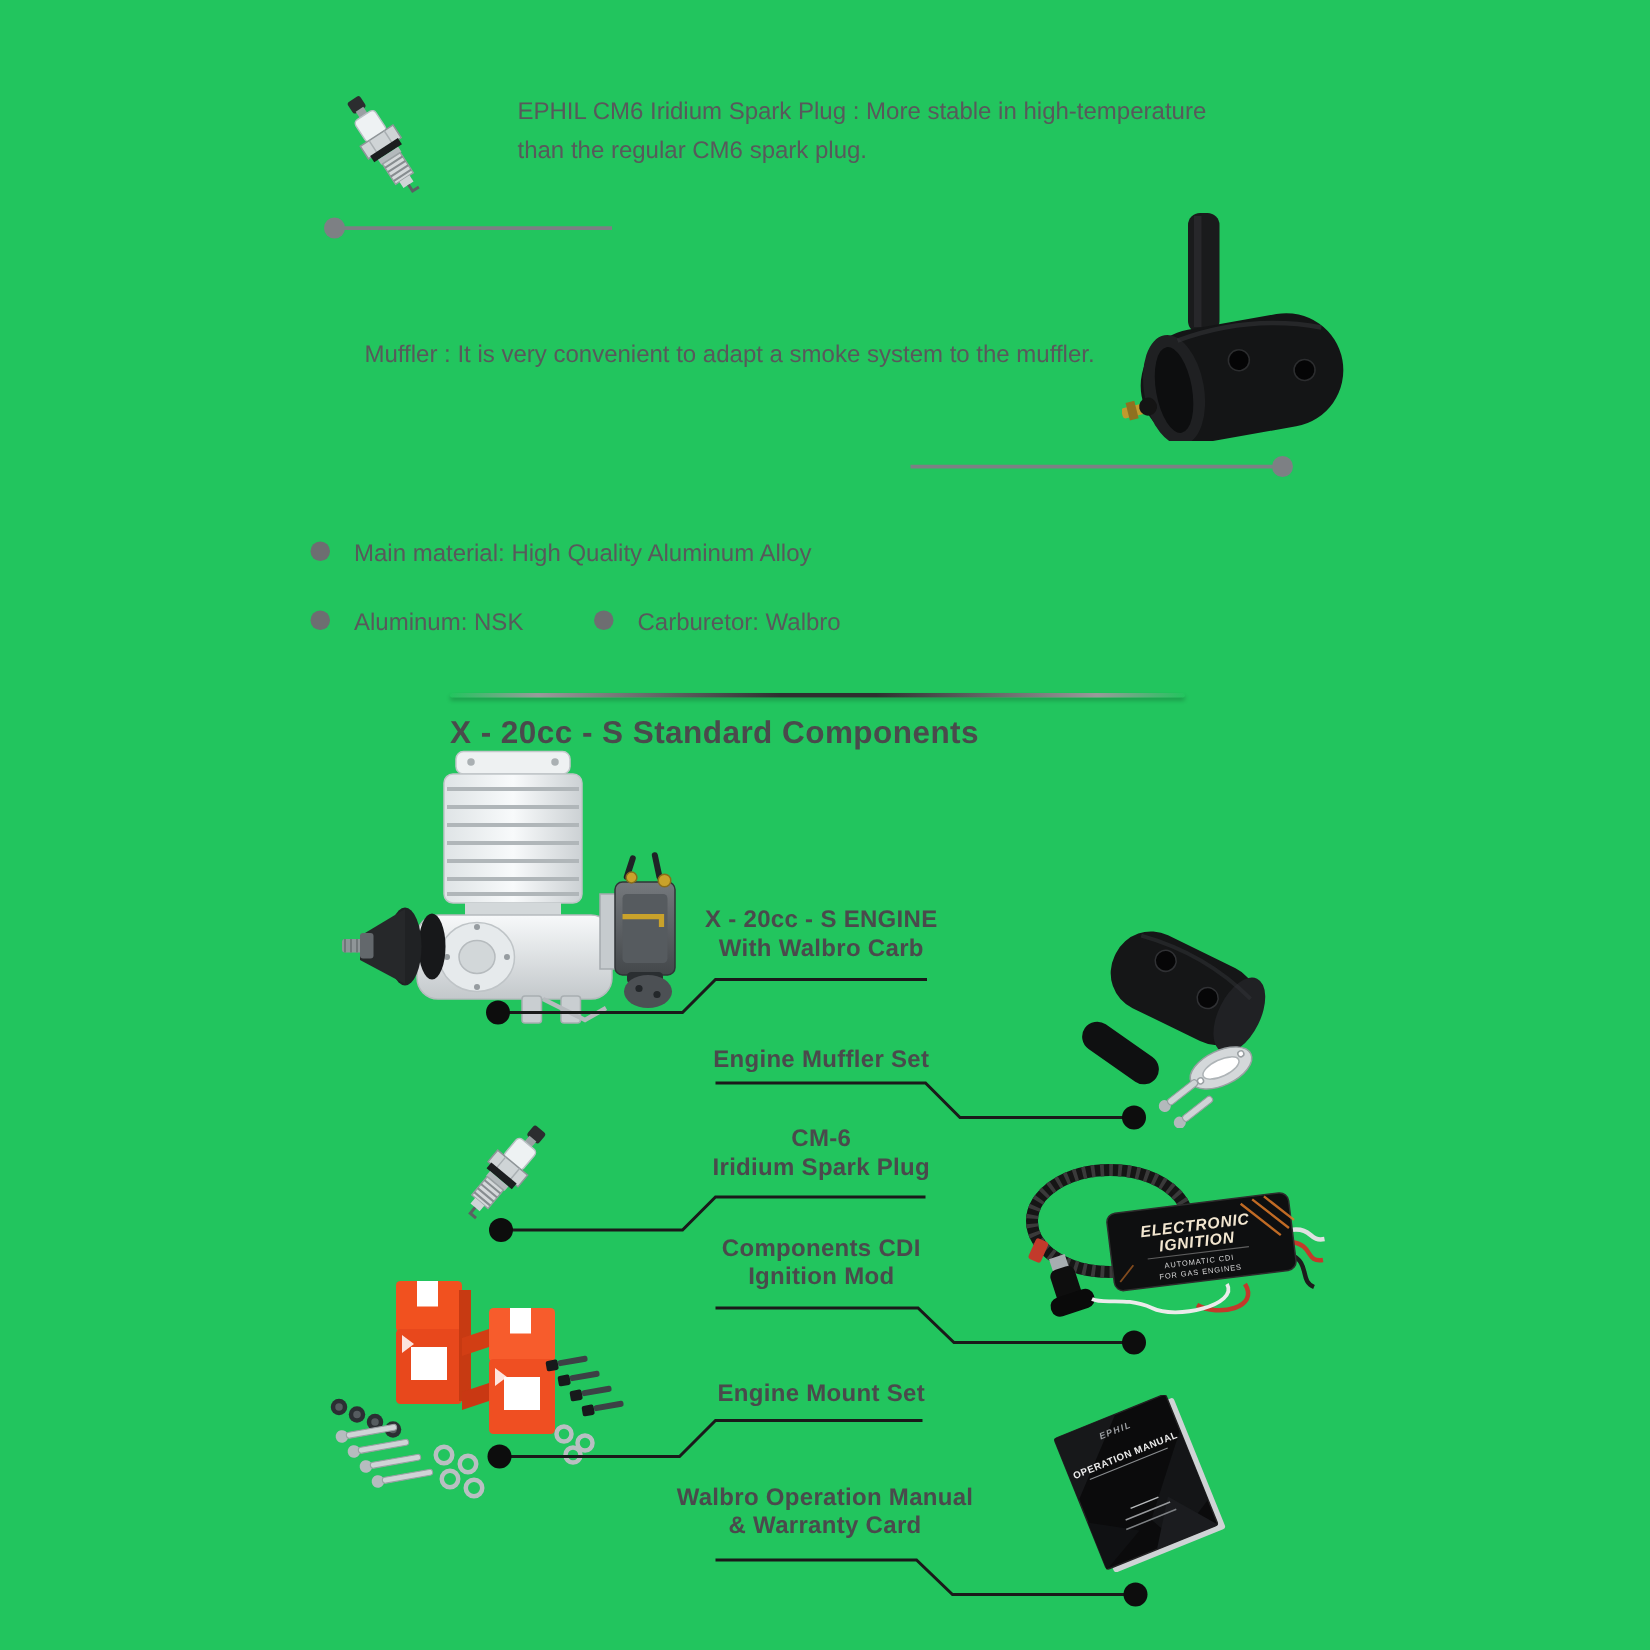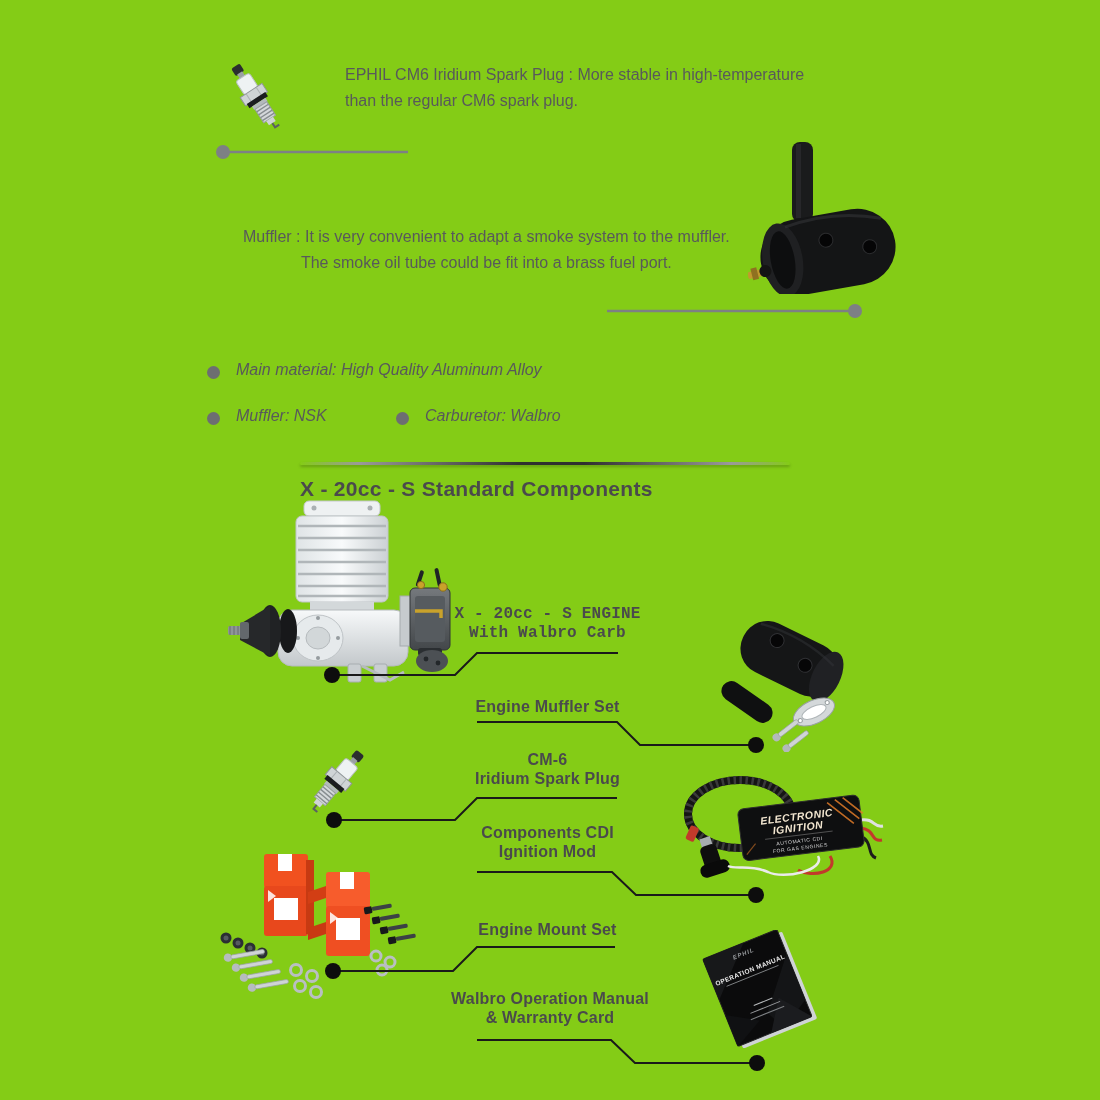--- a/index.html
+++ b/index.html
@@ -1,23 +1,23 @@
 <!DOCTYPE html>
 <html><head>
 <meta charset="utf-8">
 <style>
   html,body{margin:0;padding:0;background:#ffffff;}
   .page{
-    position:relative;width:1100px;height:1100px;background:#84cc16;overflow:hidden;
+    position:relative;width:1100px;height:1100px;background:#22c55e;overflow:hidden;
     font-family:"Liberation Sans", sans-serif;
   }
   .abs{position:absolute;}
   .note{font-size:16px;line-height:26px;color:#58595b;}
   .note div{white-space:nowrap;}
-  .bullet-item{display:flex;align-items:flex-end;gap:16px;font-style:italic;}
+  .bullet-item{display:flex;align-items:flex-start;gap:16px;}
   .dot-bullet{width:13px;height:13px;border-radius:50%;background:#6d6e71;flex:none;}
   .bullet-text{font-size:16px;color:#58595b;white-space:nowrap;}
   .section-title{font-weight:bold;font-size:21px;color:#4a4a4c;letter-spacing:.3px;white-space:nowrap;}
   .swoosh{
     height:3px;border-radius:2px;
     background:linear-gradient(90deg, rgba(180,180,180,0) 0%, #9a9a9a 12%, #2f2f2f 45%, #2f2f2f 58%, #9a9a9a 88%, rgba(180,180,180,0) 100%);
     box-shadow:0 2px 3px rgba(0,0,0,.22);
   }
   .comp-label{font-weight:bold;font-size:16px;line-height:18.5px;color:#4a4a4c;text-align:center;letter-spacing:.2px;}
   .comp-label div{white-space:nowrap;}
@@ -63,32 +63,31 @@
         <path d="M42 78 q50 -9 96 8" stroke="#35373a" stroke-width="3" fill="none" opacity=".55"></path>
       </g>
       <g transform="rotate(-14 14 132)">
         <rect x="0" y="127" width="16" height="7" rx="2" fill="#c19a2e"></rect>
         <rect x="4" y="124" width="6" height="12" fill="#8f7120"></rect>
         <circle cx="18" cy="130" r="6" fill="#141414"></circle>
       </g>
     </g>
   </svg>
 
-  <div class="abs note" style="left:243px;top:224px;text-align:center;">
+  <div class="abs note" style="left:243px;top:224px;">
     <div>Muffler : It is very convenient to adapt a smoke system to the muffler.</div>
-    <div>The smoke oil tube could be fit into a brass fuel port.</div>
   </div>
 
   <div class="abs bullet-item" style="left:207px;top:361px;">
     <span class="dot-bullet"></span>
     <span class="bullet-text">Main material: High Quality Aluminum Alloy</span>
   </div>
   <div class="abs bullet-item" style="left:207px;top:407px;">
     <span class="dot-bullet"></span>
-    <span class="bullet-text">Muffler: NSK</span>
+    <span class="bullet-text">Aluminum: NSK</span>
   </div>
   <div class="abs bullet-item" style="left:396px;top:407px;">
     <span class="dot-bullet"></span>
     <span class="bullet-text">Carburetor: Walbro</span>
   </div>
 
   <div class="abs swoosh" style="left:300px;top:462px;width:490px;"></div>
   <div class="abs section-title" style="left:300px;top:477px;width:490px;">X - 20cc - S Standard Components</div>
 
   <svg class="abs" style="left:222px;top:498px;" width="248" height="200" viewBox="0 0 248 200">
@@ -306,21 +305,21 @@
       <polygon points="58,104 78,74 102,104" fill="#1b1c1f"></polygon>
       <text x="62" y="22" font-size="6" font-style="italic" font-weight="bold" fill="#9b9ea1" text-anchor="middle" letter-spacing="1">EPHIL</text>
       <text x="62" y="40" font-size="6.5" font-weight="bold" fill="#ececec" text-anchor="middle" letter-spacing=".4">OPERATION MANUAL</text>
       <line x1="34" y1="44" x2="90" y2="44" stroke="#8a8d90" stroke-width=".8"></line>
       <line x1="52" y1="72" x2="72" y2="72" stroke="#b8bbbd" stroke-width="1"></line>
       <line x1="46" y1="78" x2="78" y2="78" stroke="#97999c" stroke-width="1"></line>
       <line x1="44" y1="84" x2="80" y2="84" stroke="#7e8184" stroke-width="1"></line>
     </g>
   </svg>
 
-  <div class="abs comp-label" style="left:450px;top:605px;width:195px;font-family:Liberation Mono, monospace;">
+  <div class="abs comp-label" style="left:450px;top:605px;width:195px;">
     <div>X - 20cc - S ENGINE</div>
     <div>With Walbro Carb</div>
   </div>
   <div class="abs comp-label" style="left:450px;top:698px;width:195px;">
     <div>Engine Muffler Set</div>
   </div>
   <div class="abs comp-label" style="left:450px;top:751px;width:195px;">
     <div>CM-6</div>
     <div>Iridium Spark Plug</div>
   </div>

